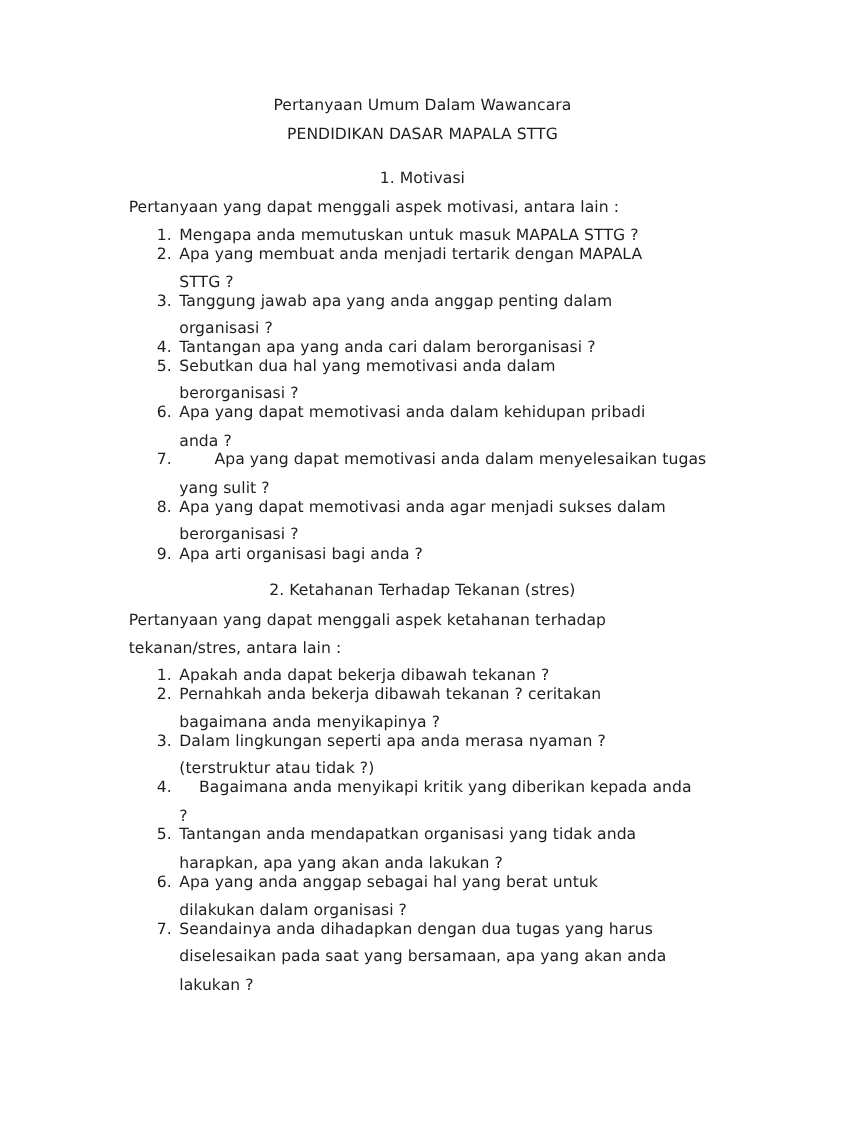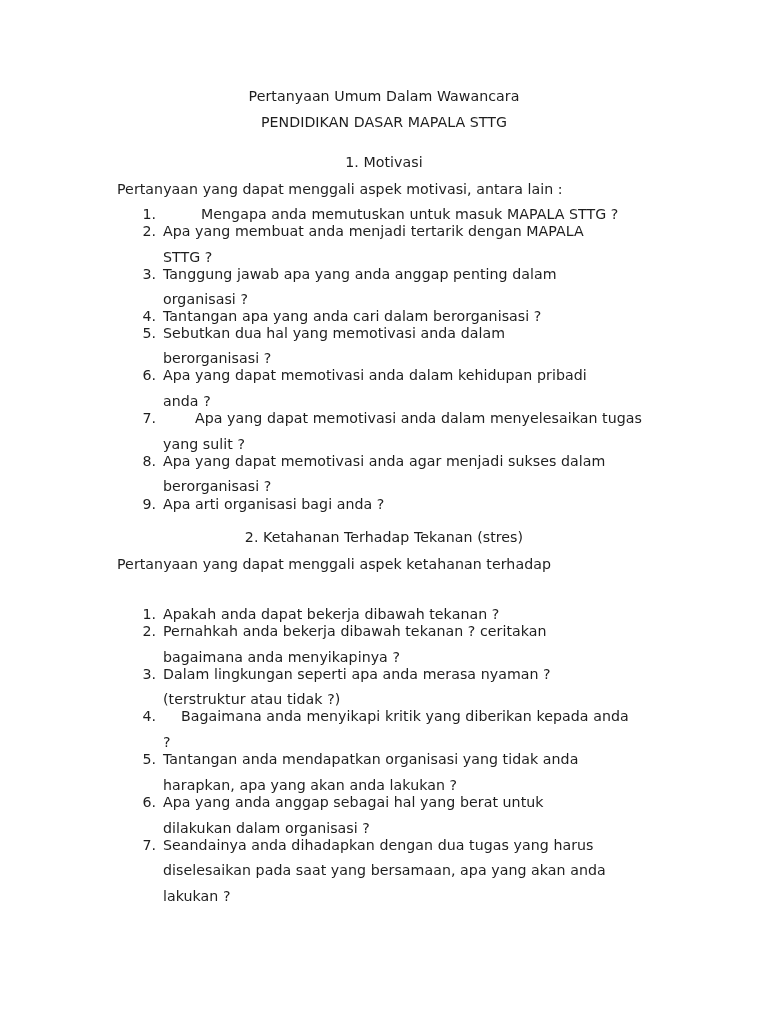--- a/index.html
+++ b/index.html
@@ -18,21 +18,21 @@
 
   <div class="line center" style="top:88px;">Pertanyaan Umum Dalam Wawancara</div>
   <div class="line center" style="top:114px;">PENDIDIKAN DASAR MAPALA STTG</div>
 
   <div class="line center bold" style="top:154px;">1. Motivasi</div>
   <div class="line" style="left:117px; top:181px;">Pertanyaan yang dapat menggali aspek motivasi, antara lain :</div>
 
   <div>
     <div>
       <span class="num" style="left:132px; top:206px;">1.</span>
-      <span class="line" style="left:163px; top:206px;margin-left:38px;">Mengapa anda memutuskan untuk masuk MAPALA STTG ?</span>
+      <span class="line" style="left:163px; top:206px;">Mengapa anda memutuskan untuk masuk MAPALA STTG ?</span>
     </div>
     <div>
       <span class="num" style="left:132px; top:223px;">2.</span>
       <span class="line" style="left:163px; top:223px;">Apa yang membuat anda menjadi tertarik dengan MAPALA</span>
       <span class="line" style="left:163px; top:249px;">STTG ?</span>
     </div>
     <div>
       <span class="num" style="left:132px; top:266px;">3.</span>
       <span class="line" style="left:163px; top:266px;">Tanggung jawab apa yang anda anggap penting dalam</span>
       <span class="line" style="left:163px; top:291px;">organisasi ?</span>
@@ -62,20 +62,21 @@
       <span class="line" style="left:163px; top:478px;">berorganisasi ?</span>
     </div>
     <div>
       <span class="num" style="left:132px; top:496px;">9.</span>
       <span class="line" style="left:163px; top:496px;">Apa arti organisasi bagi anda ?</span>
     </div>
   </div>
 
   <div class="line center bold" style="top:529px;">2. Ketahanan Terhadap Tekanan (stres)</div>
   <div class="line" style="left:117px; top:556px;">Pertanyaan yang dapat menggali aspek ketahanan terhadap</div>
+  <div class="line" style="left:117px; top:582px;">tekanan/stres, antara lain :</div>
 
   <div>
     <div>
       <span class="num" style="left:132px; top:606px;">1.</span>
       <span class="line" style="left:163px; top:606px;">Apakah anda dapat bekerja dibawah tekanan ?</span>
     </div>
     <div>
       <span class="num" style="left:132px; top:623px;">2.</span>
       <span class="line" style="left:163px; top:623px;">Pernahkah anda bekerja dibawah tekanan ? ceritakan</span>
       <span class="line" style="left:163px; top:649px;">bagaimana anda menyikapinya ?</span>

